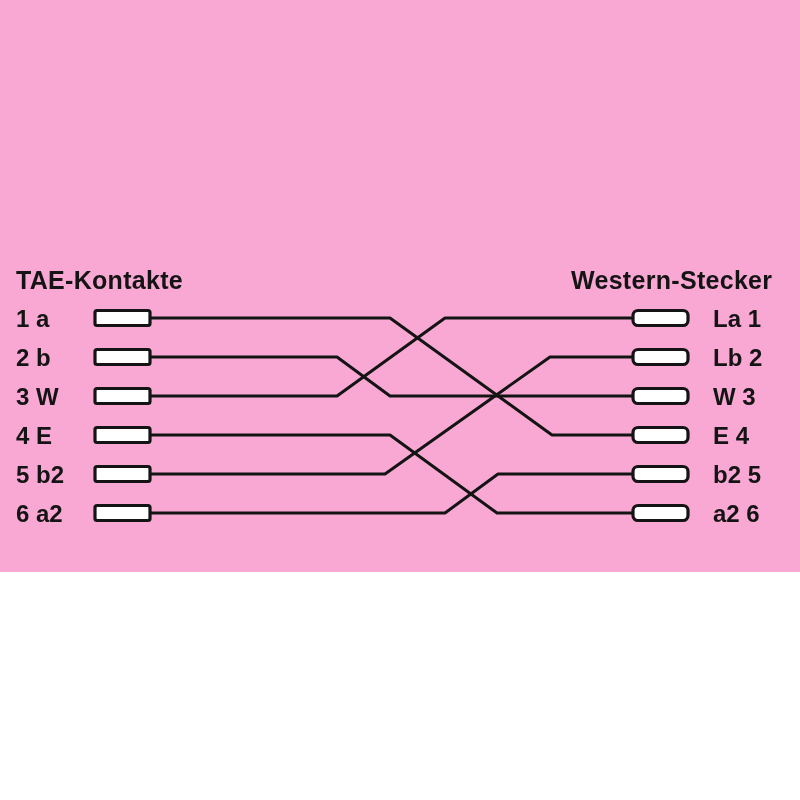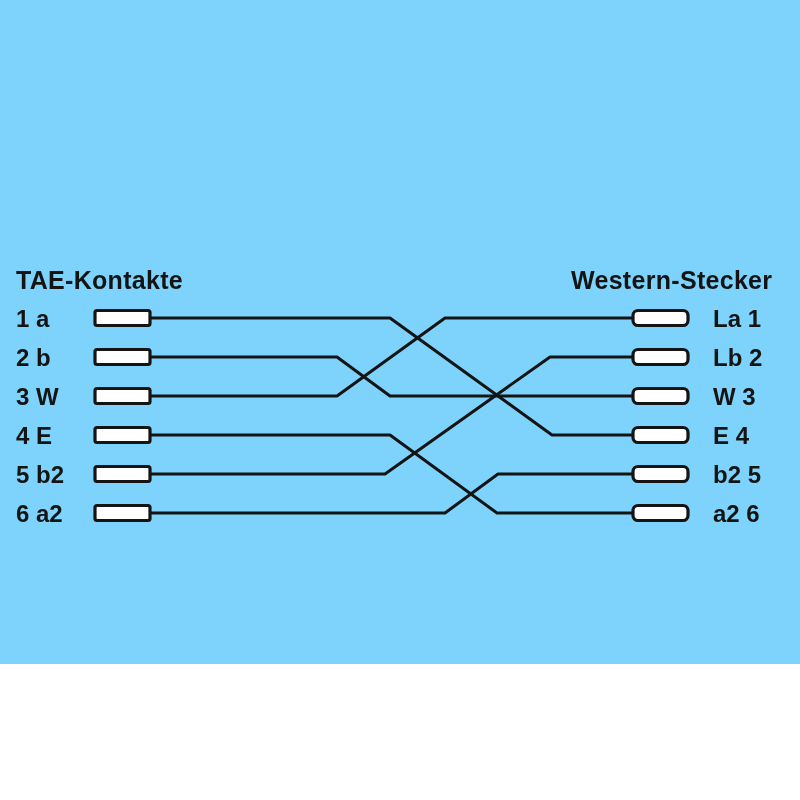--- a/index.html
+++ b/index.html
@@ -3,22 +3,22 @@
 <meta charset="utf-8">
 <style>
   html, body {
     margin: 0;
     padding: 0;
     background: #ffffff;
   }
   .canvas {
     position: relative;
     width: 800px;
-    height: 664px;
-    background: #7dd3fc;
+    height: 572px;
+    background: #f9a8d4;
     overflow: hidden;
   }
   svg {
     display: block;
     width: 800px;
     height: 800px;
   }
   .heading {
     font-family: "Liberation Sans", "DejaVu Sans", sans-serif;
     font-size: 25px;

